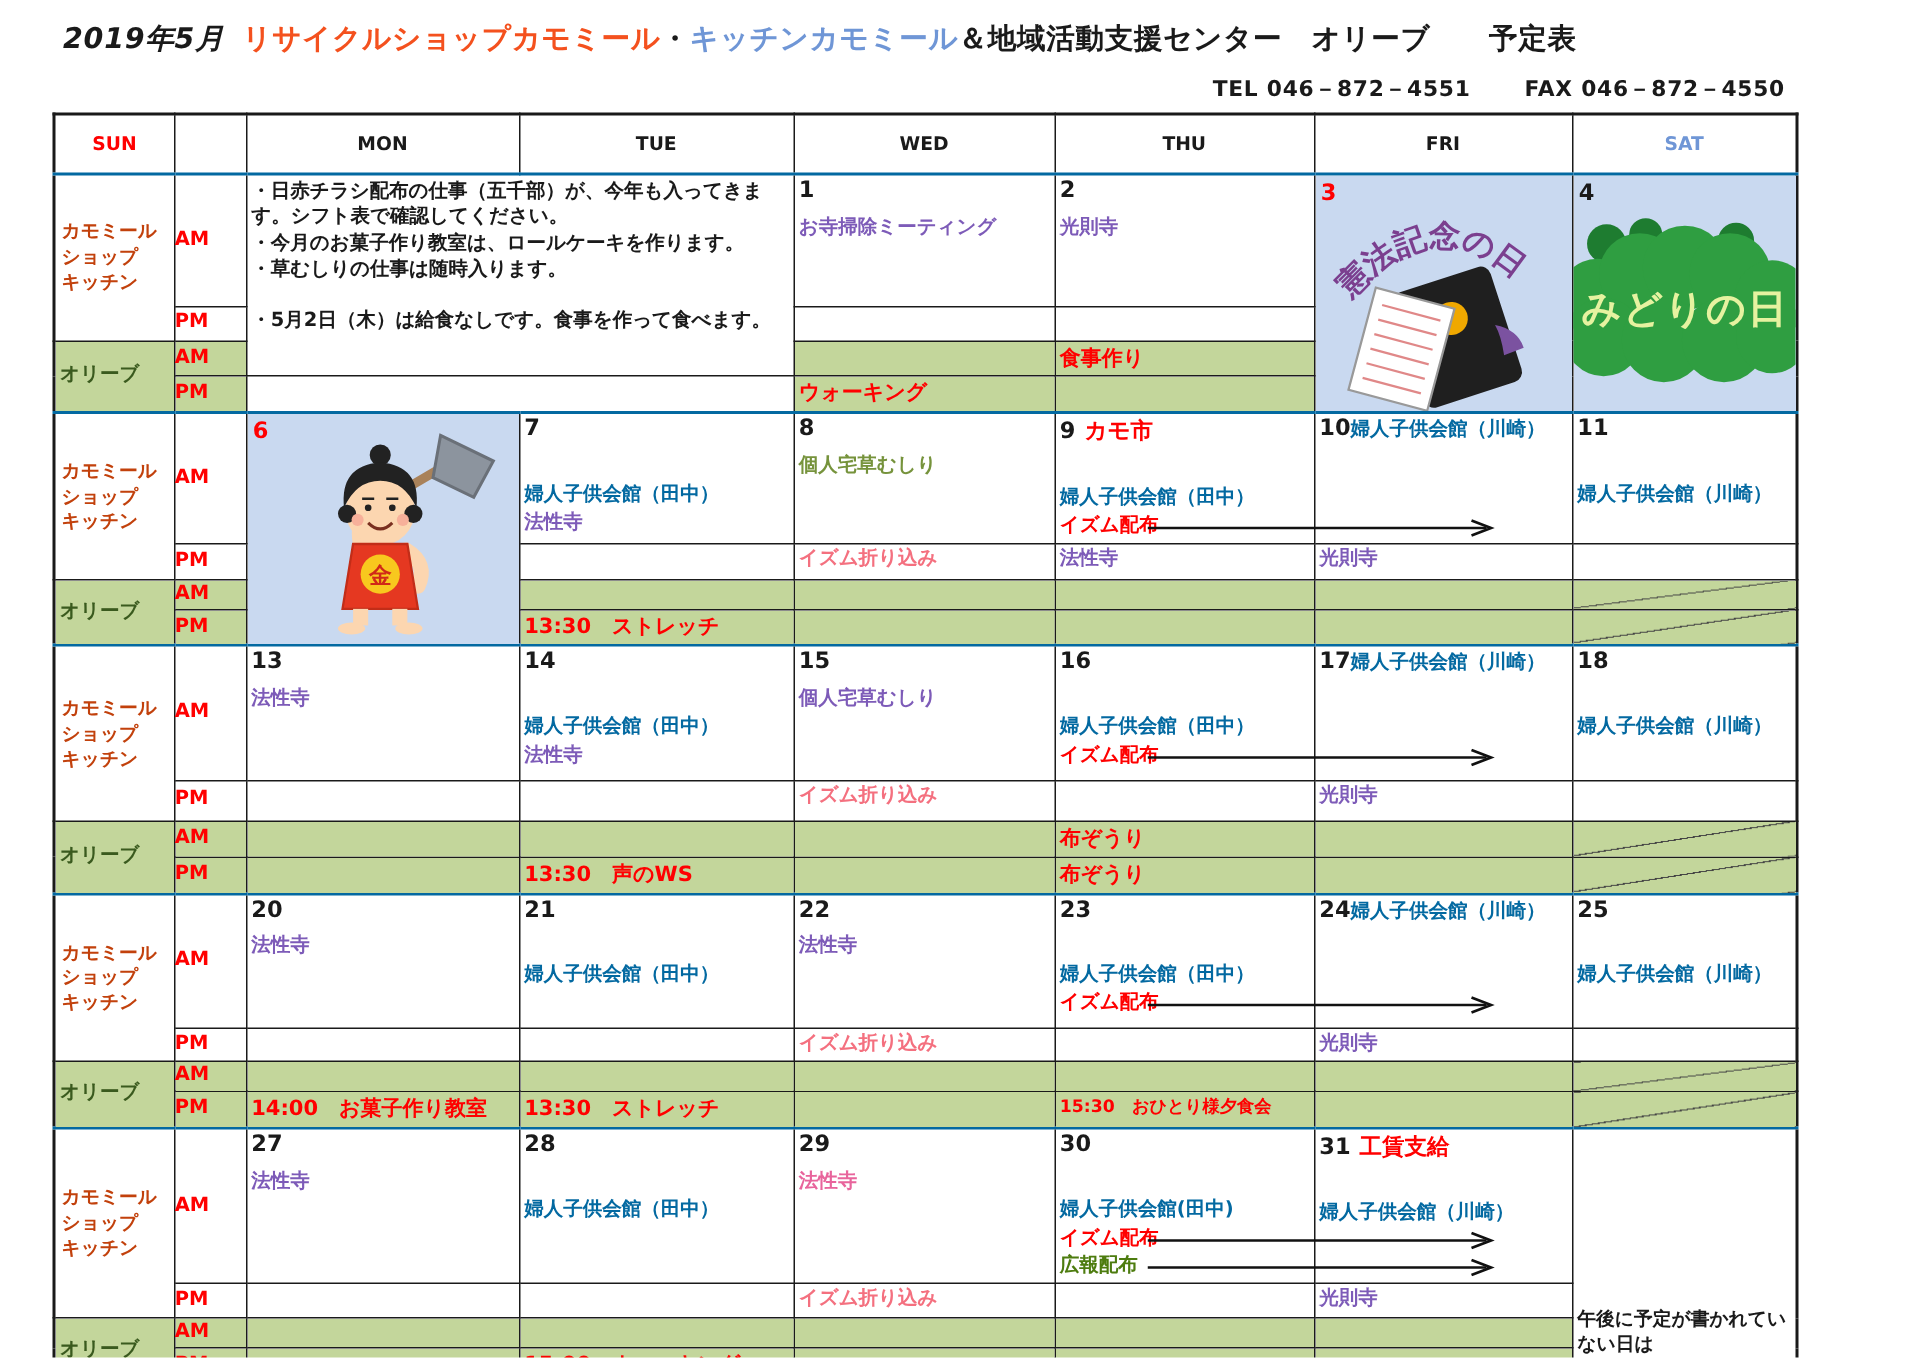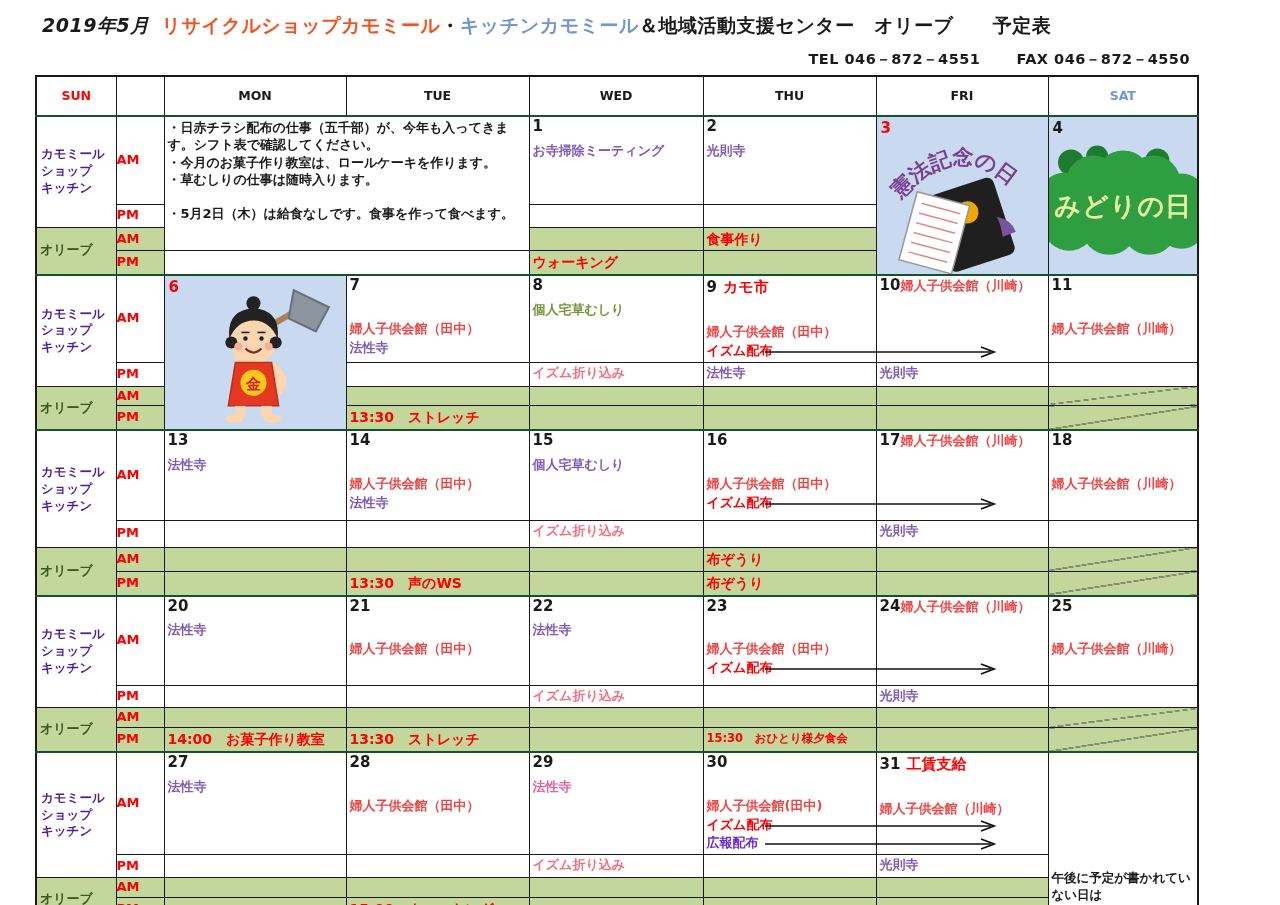--- a/index.html
+++ b/index.html
@@ -8,42 +8,42 @@
   .titlebar{position:absolute;top:13px;left:42px;font-size:19px;white-space:nowrap;letter-spacing:.5px;}
   .t-month{color:#1a1a1a;margin-right:12px;font-style:italic;}
   .t-shop{color:#f4511e;}
   .t-sep{color:#1a1a1a;}
   .t-kitchen{color:#6f96d6;}
   .t-tail{color:#1a1a1a;}
   .telfax{position:absolute;top:50px;left:0;width:1190px;text-align:right;font-size:14.5px;letter-spacing:.5px;}
   .telfax .fax{margin-left:36px;}
   table{position:absolute;top:75px;left:35px;border-collapse:collapse;table-layout:fixed;border:2px solid #1a1a1a;}
   td{border:1px solid #1a1a1a;vertical-align:top;padding:1px 3px;font-size:13px;line-height:1.45;position:relative;overflow:visible;}
-  tr.wt > td{border-top:2px solid #14532d;}
+  tr.wt > td{border-top:2px solid #0369a1;}
   tr.hdr td{text-align:center;vertical-align:middle;font-size:12.5px;padding:2px;}
   .sun-h{color:#ff0000;}
   .sat-h{color:#6f96d6;}
-  .klabel{color:#4c1d95;vertical-align:middle;font-size:12.5px;line-height:1.35;padding-left:4px;}
+  .klabel{color:#c2410c;vertical-align:middle;font-size:12.5px;line-height:1.35;padding-left:4px;}
   .olabel{background:#c3d69b;color:#3a5a1e;vertical-align:middle;font-size:13px;padding-left:3px;}
   .ampm{color:#ff0000;vertical-align:middle;font-size:13px;padding:0;}
   .g{background:#c3d69b;}
   .slash{background-image:linear-gradient(to bottom right,rgba(0,0,0,0) 49.2%,#444 49.2%,#444 51%,rgba(0,0,0,0) 51%);}
   .hol{background:#c9d9f0;padding:0;}
   .hol svg{position:absolute;left:0;top:0;width:100%;height:100%;}
   .dnum{font-size:15px;line-height:1.15;}
   .dnum-abs{position:absolute;top:1px;left:4px;font-size:15px;z-index:3;}
   .dline{margin-bottom:5px;}
   .ev{font-size:15px;margin-left:6px;}
   .red{color:#ff0000;}
-  .blue{color:#ef4444;margin-top:24px;}
+  .blue{color:#0369a1;margin-top:24px;}
   .purple{color:#7d5bb8;}
   .pink{color:#f4707f;}
   .mag{color:#e8649c;}
   .olv{color:#76933c;}
-  .grn{color:#6d28d9;}
+  .grn{color:#4d7c0f;}
   .notes{font-size:13px;line-height:1.33;padding:2px 3px;}
   .notes .gap{height:17px;}
   .oev span{font-size:14px;}
   .oev .small{font-size:11.5px;}
   .arrowline{position:relative;}
   .arrowline .arrow{position:absolute;left:58px;top:4px;z-index:4;}
   .freenote{position:absolute;bottom:2px;left:3px;font-size:12.5px;line-height:1.3;}
 </style>
 </head>
 <body>

